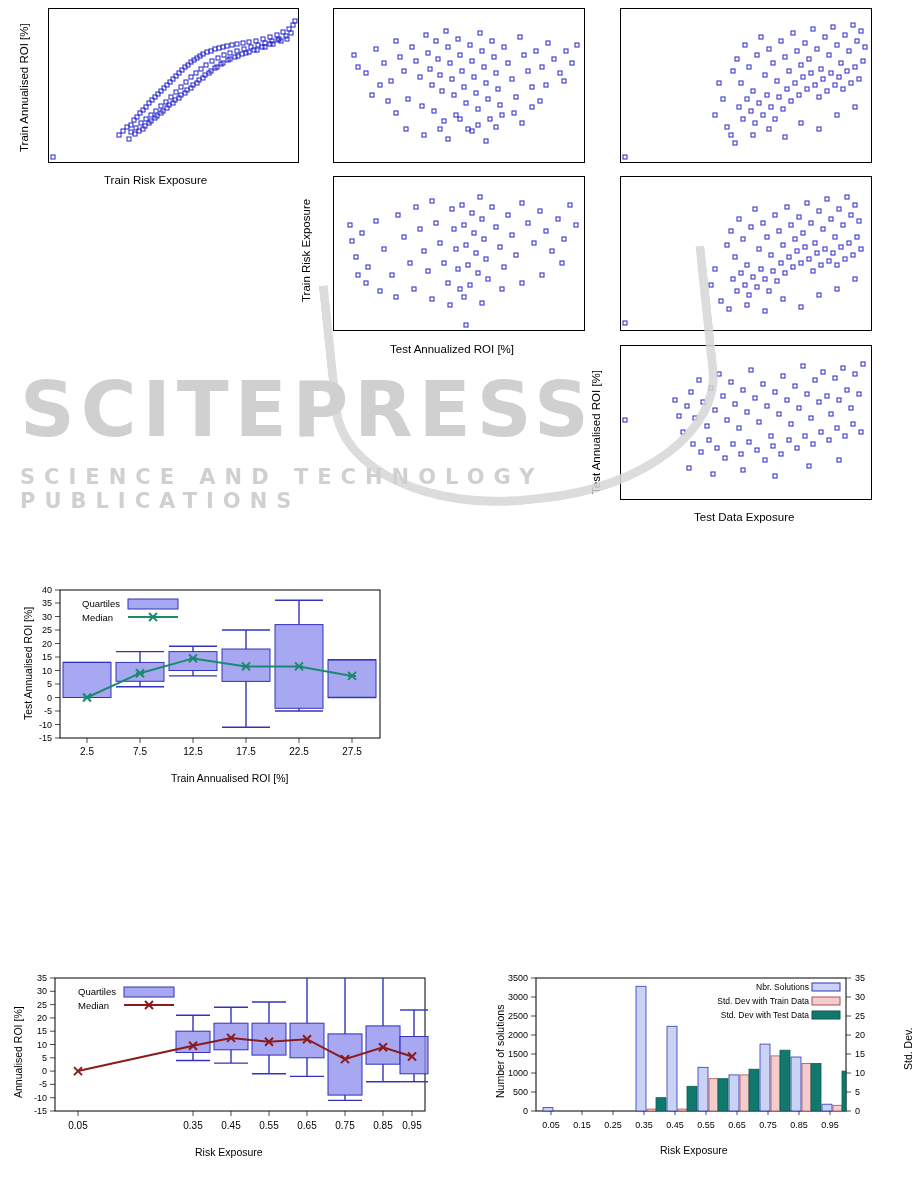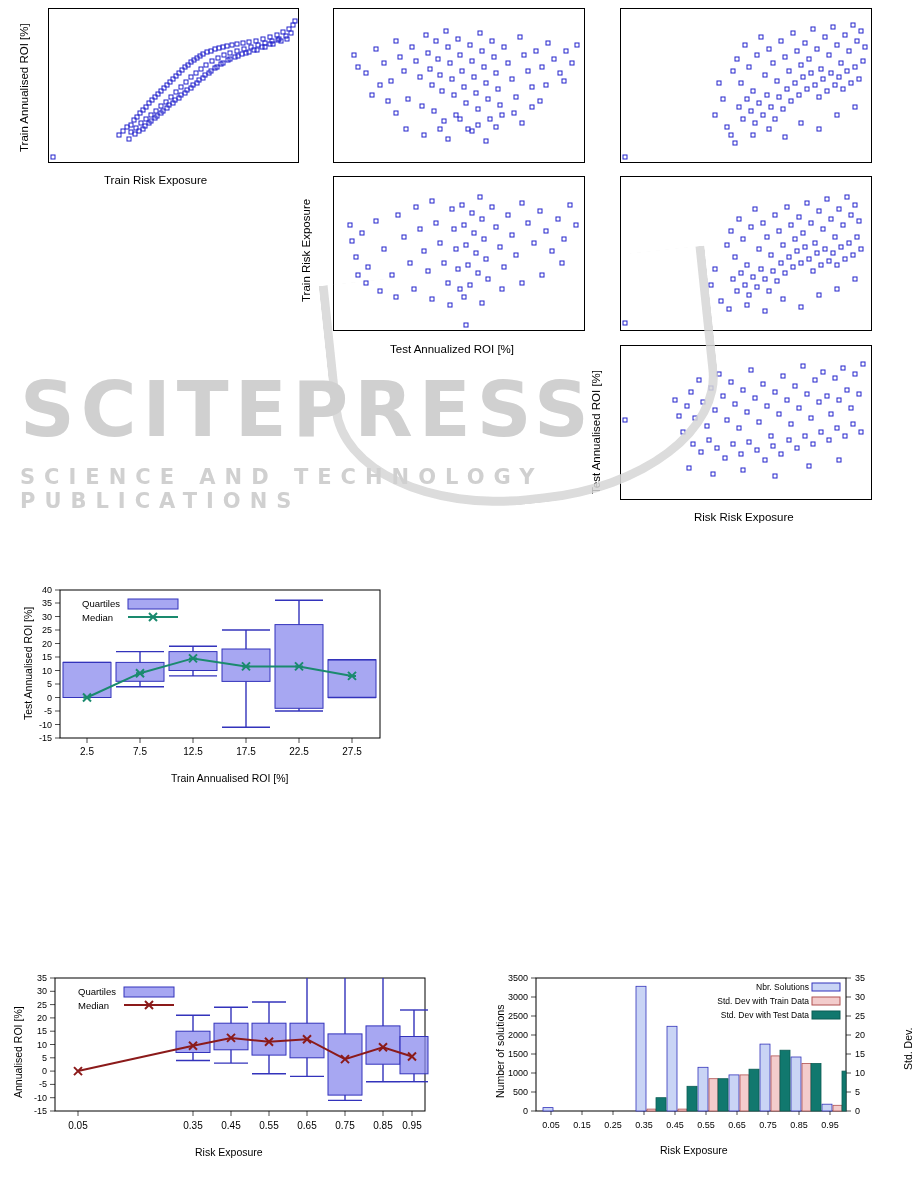--- a/index.html
+++ b/index.html
@@ -592,21 +592,21 @@
     </svg>
   </div>
 
   <div class="axis-label vert" style="left:18px;top:152px;transform:rotate(-90deg);">Train Annualised ROI [%]</div>
   <div class="axis-label" style="left:104px;top:174px;">Train Risk Exposure</div>
 
   <div class="axis-label vert" style="left:300px;top:302px;transform:rotate(-90deg);">Train Risk Exposure</div>
   <div class="axis-label" style="left:390px;top:343px;text-align:center;">Test Annualized ROI [%]</div>
 
   <div class="axis-label vert" style="left:590px;top:494px;transform:rotate(-90deg);">Test Annualised ROI [%]</div>
-  <div class="axis-label" style="left:694px;top:511px;">Risk Risk Exposure</div>
+  <div class="axis-label" style="left:694px;top:511px;">Test Data Exposure</div>
 </div>
 
 <div class="watermark">
   <div class="wm-swoosh"></div>
   <div class="wm-text wm-main">SCITEPRESS</div>
   <div class="wm-text wm-sub">SCIENCE AND TECHNOLOGY PUBLICATIONS</div>
 </div>
 
 <div class="abs" style="left:8px;top:580px;width:430px;height:215px;">
   <svg width="430" height="215" viewBox="0 0 430 215">

